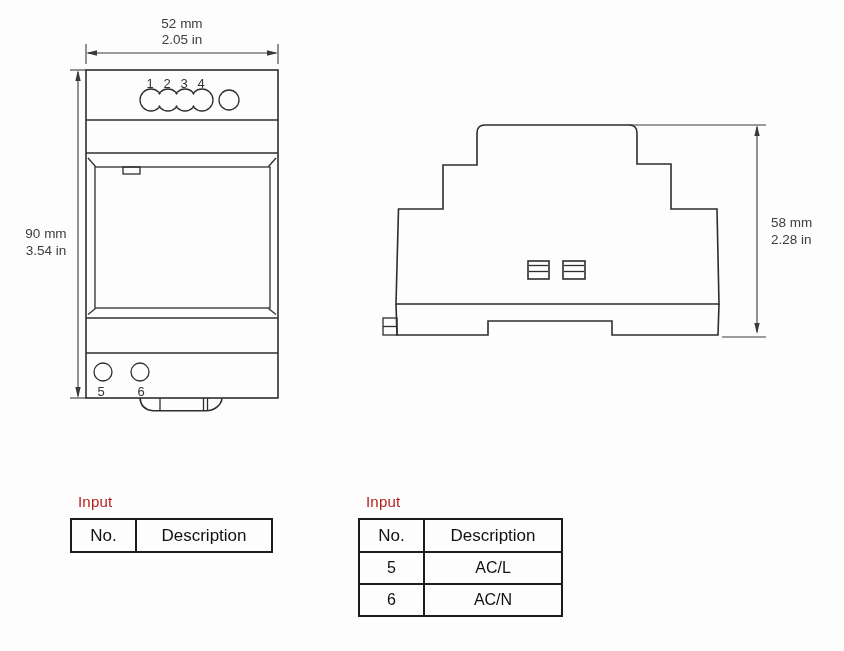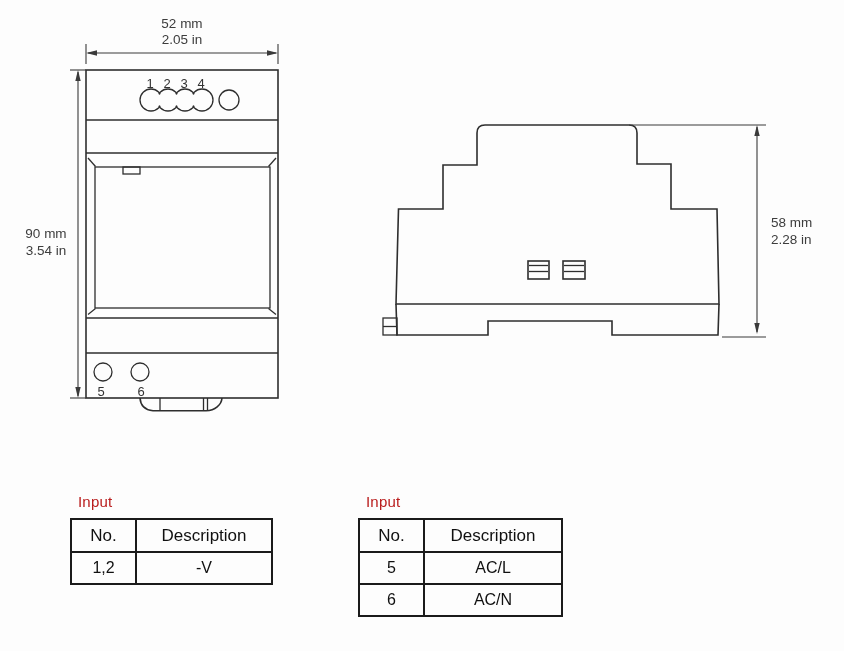--- a/index.html
+++ b/index.html
@@ -143,24 +143,20 @@
         <col class="col-no">
         <col>
       </colgroup>
     <thead>
       <tr>
         <th>No.</th>
         <th>Description</th>
       </tr>
     </thead>
     <tbody>
-      <tr>
-        <td>1,2</td>
-        <td>-V</td>
-      </tr>
     </tbody>
   </table>
 
   <div class="tbl-title" style="left:366px; top:493px;">Input</div>
   <table class="spec tbl-output">
     <colgroup>
         <col class="col-no">
         <col>
       </colgroup>
     <thead>

